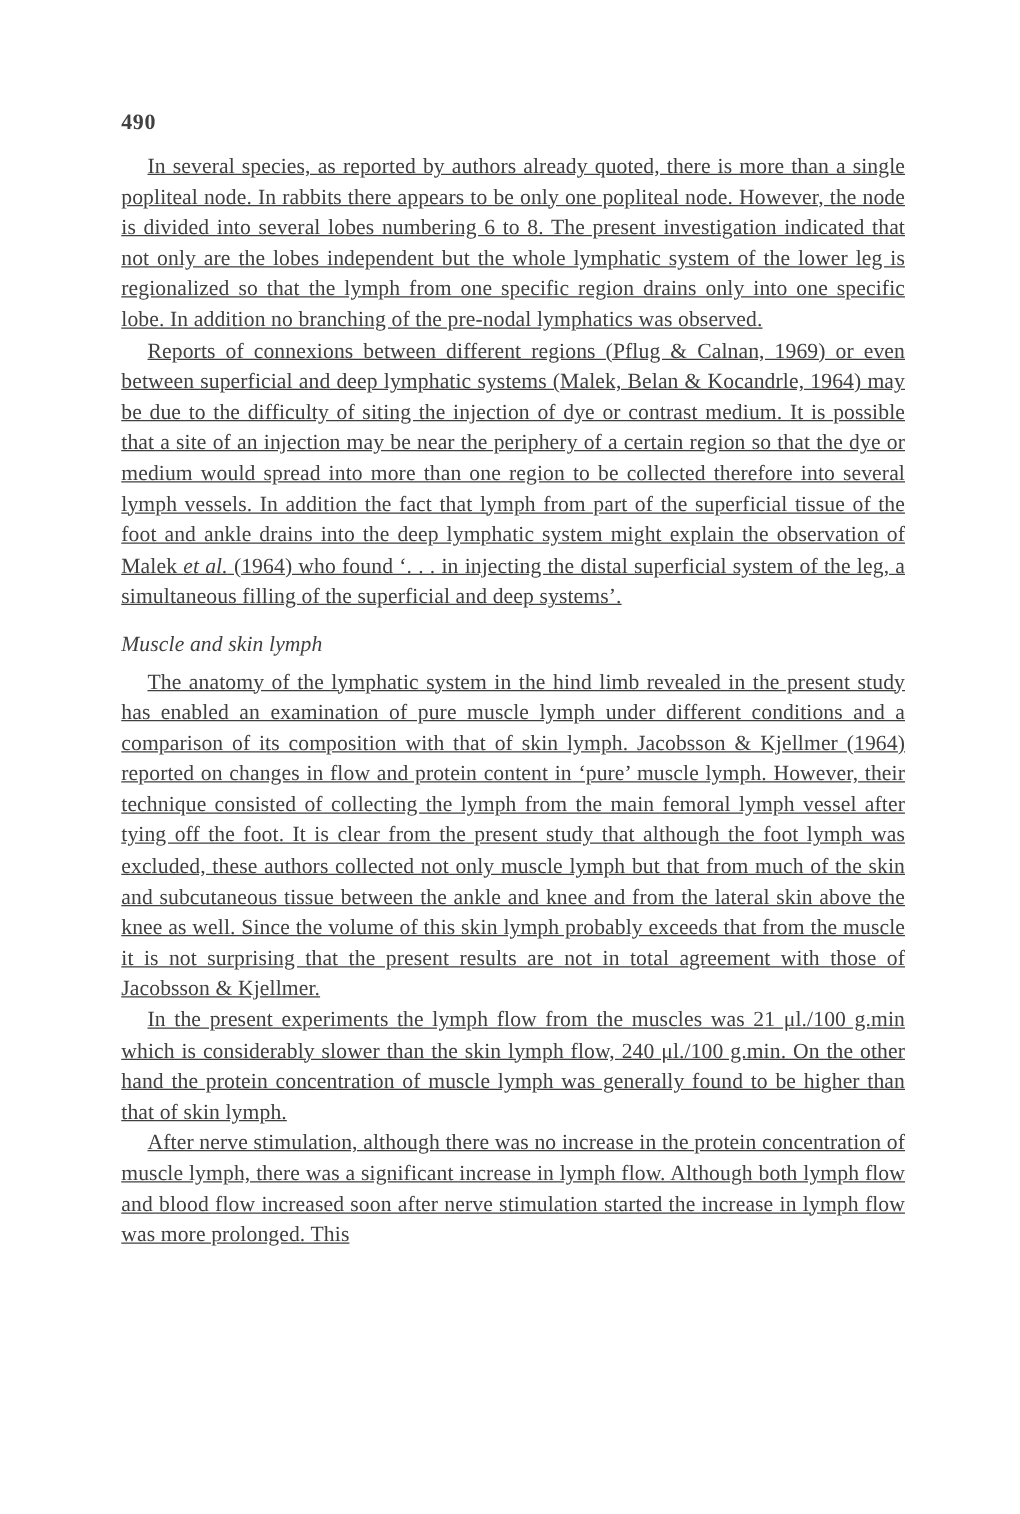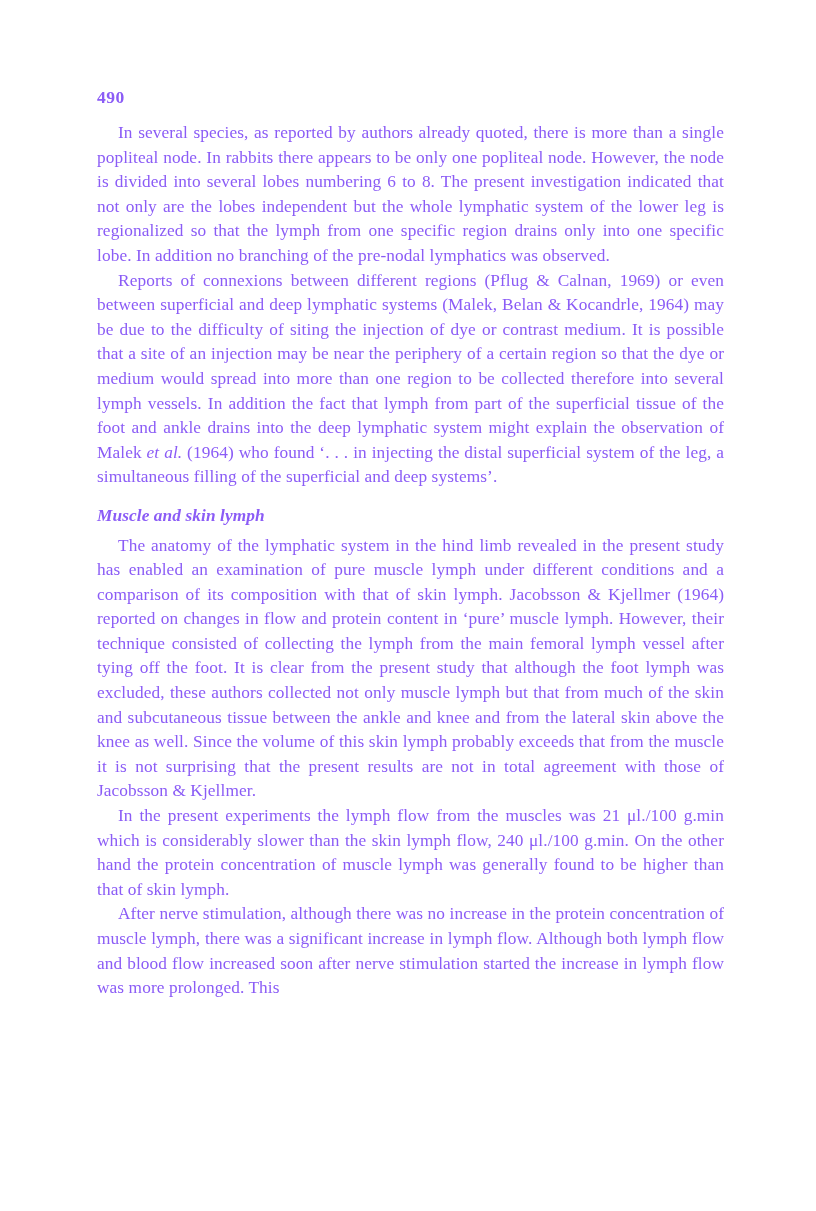--- a/index.html
+++ b/index.html
@@ -7,21 +7,21 @@
     padding: 0;
     background: #ffffff;
   }
   .page {
     width: 816px;
     height: 1211px;
     background: #ffffff;
     box-sizing: border-box;
     padding: 86px 92px 0 97px;
     font-family: "Liberation Serif", "DejaVu Serif", serif;
-    color: #8b5cf6;
+    color: #404040;
     overflow: hidden;
   }
   .page-header {
     position: relative;
     height: 26px;
     margin-bottom: 9px;
   }
   .page-number {
     position: absolute;
     left: 0;
@@ -38,26 +38,27 @@
     letter-spacing: 0.8px;
     white-space: nowrap;
   }
   .body-text p {
     margin: 0;
     font-size: 17.3px;
     line-height: 24.6px;
     text-align: justify;
     text-indent: 21px;
     letter-spacing: 0.1px;
+    text-decoration: underline;
   }
   .section-heading {
     font-size: 17.3px;
     line-height: 24.6px;
     font-style: italic;
-    font-weight: bold;
+    font-weight: normal;
     margin: 14px 0 5px 0;
     letter-spacing: 0.1px;
   }
   .inline-italic {
     font-style: italic;
   }
 </style>
 </head>
 <body>
 

